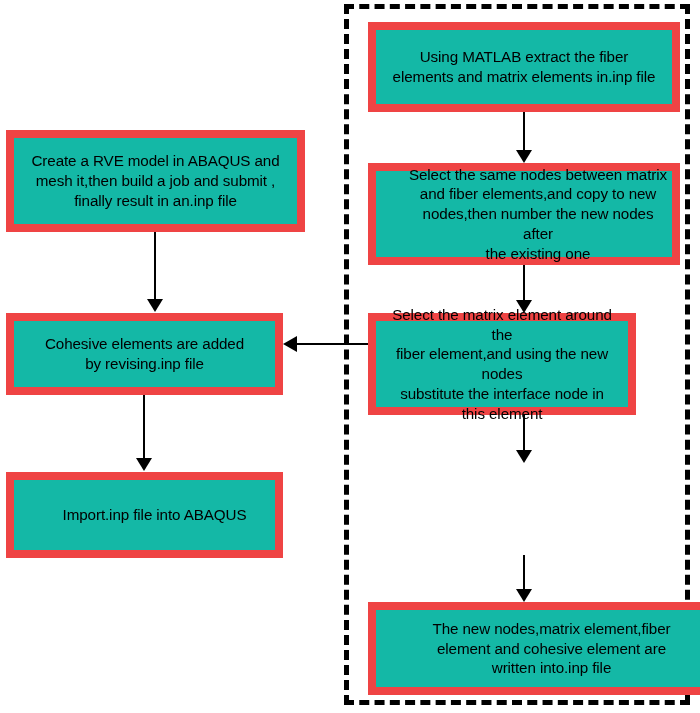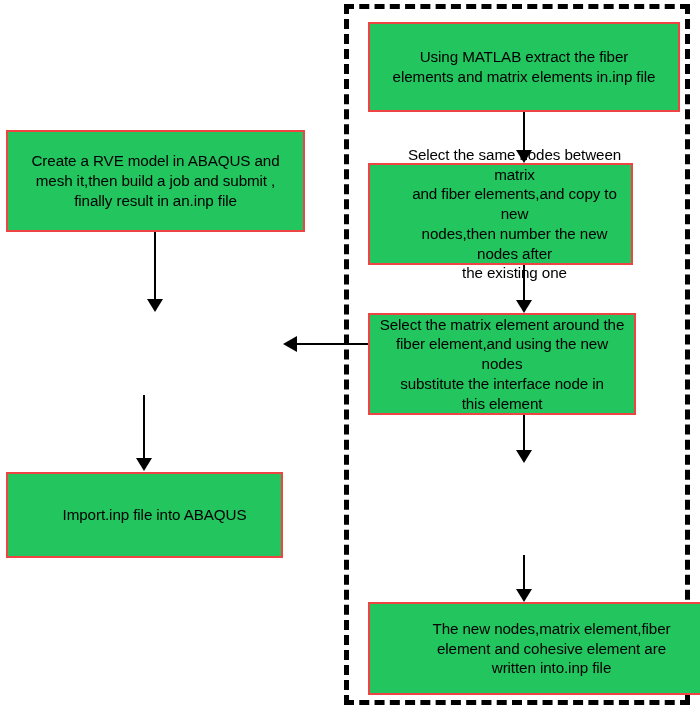--- a/index.html
+++ b/index.html
@@ -24,22 +24,22 @@
     position: absolute;
     box-sizing: border-box;
     border: 5px dashed #000000;
     background: transparent;
   }
 
   
   .node {
     position: absolute;
     box-sizing: border-box;
-    border: 2px solid #ef4444;
-    background: #22c55e;
+    border: 8px solid #ef4444;
+    background: #14b8a6;
     display: flex;
     align-items: center;
     justify-content: center;
     text-align: center;
     padding: 2px 4px;
   }
   .node-text {
     font-size: 15.2px;
     line-height: 1.30;
     letter-spacing: -0.1px;
@@ -81,31 +81,35 @@
 <div id="canvas">
 
   <div class="dashed-group" style="left:344px; top:4px; width:346px; height:701px;"></div>
 
   <div class="node" style="left:6px; top:130px; width:299px; height:102px;">
     <span class="node-text">Create a RVE model in ABAQUS and
 mesh it,then build  a job and submit ,
 finally result in an.inp file</span>
   </div>
 
+  <div class="node" style="left:6px; top:313px; width:277px; height:82px;">
+    <span class="node-text">Cohesive elements are added
+by revising.inp file</span>
+  </div>
 
   <div class="node" style="left:6px; top:472px; width:277px; height:86px;padding-left:24px;">
     <span class="node-text">Import.inp file into ABAQUS</span>
   </div>
 
   <div class="node" style="left:368px; top:22px; width:312px; height:90px;">
     <span class="node-text">Using MATLAB extract the fiber
 elements and matrix elements in.inp file</span>
   </div>
 
-  <div class="node" style="left:368px; top:163px; width:265px; height:102px;padding-left:32px;">
+  <div class="node" style="left:368px; top:163px; width:312px; height:102px;padding-left:32px;">
     <span class="node-text">Select the same nodes between matrix
 and fiber elements,and copy to new
 nodes,then number the new nodes after
 the existing one</span>
   </div>
 
   <div class="node" style="left:368px; top:313px; width:268px; height:102px;">
     <span class="node-text">Select the matrix element around the
 fiber element,and using the new nodes
 substitute the interface node in

